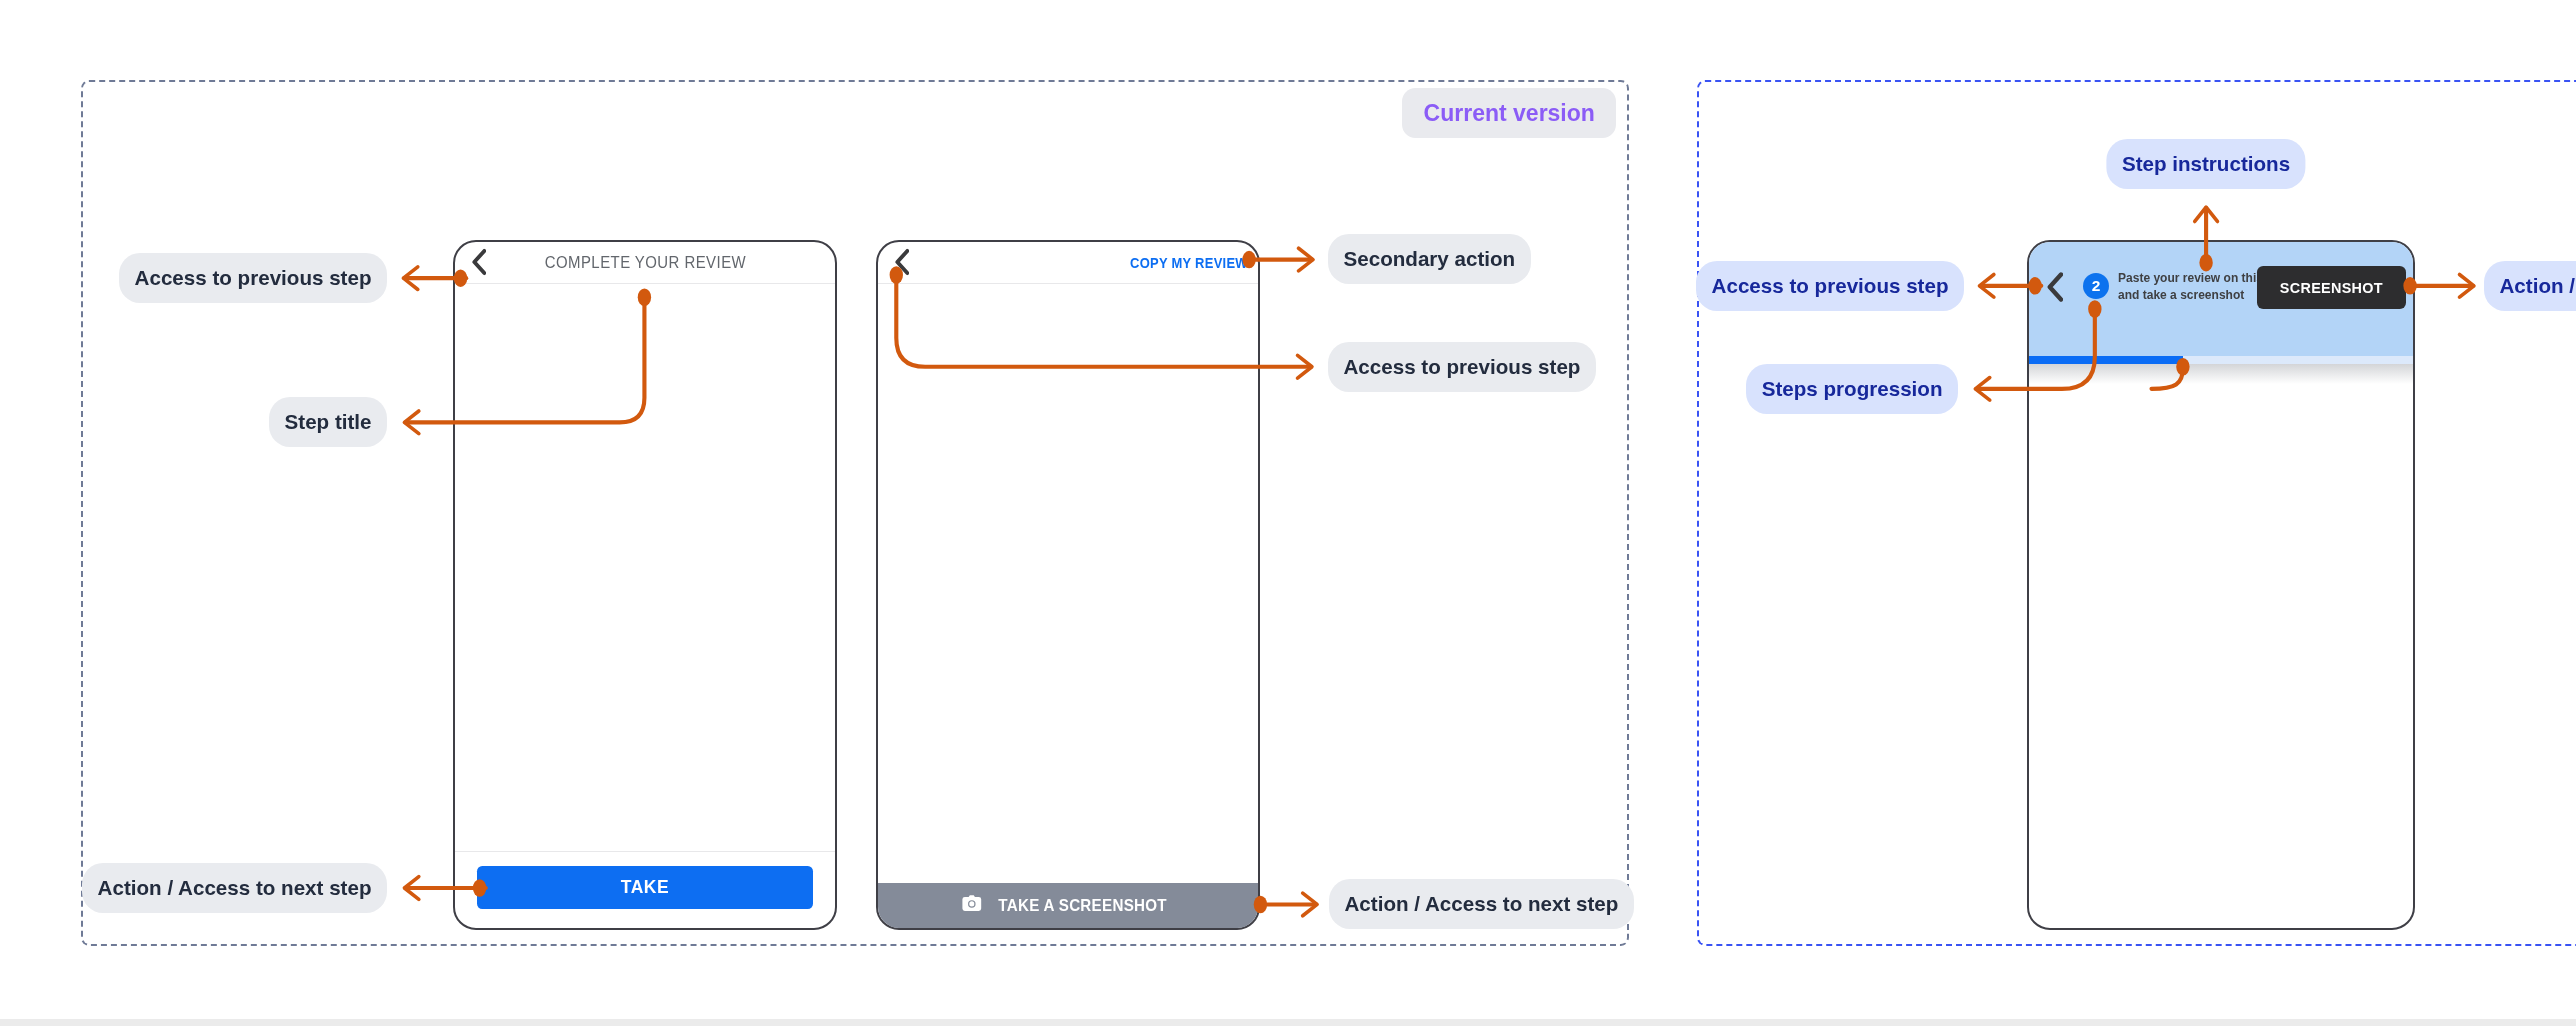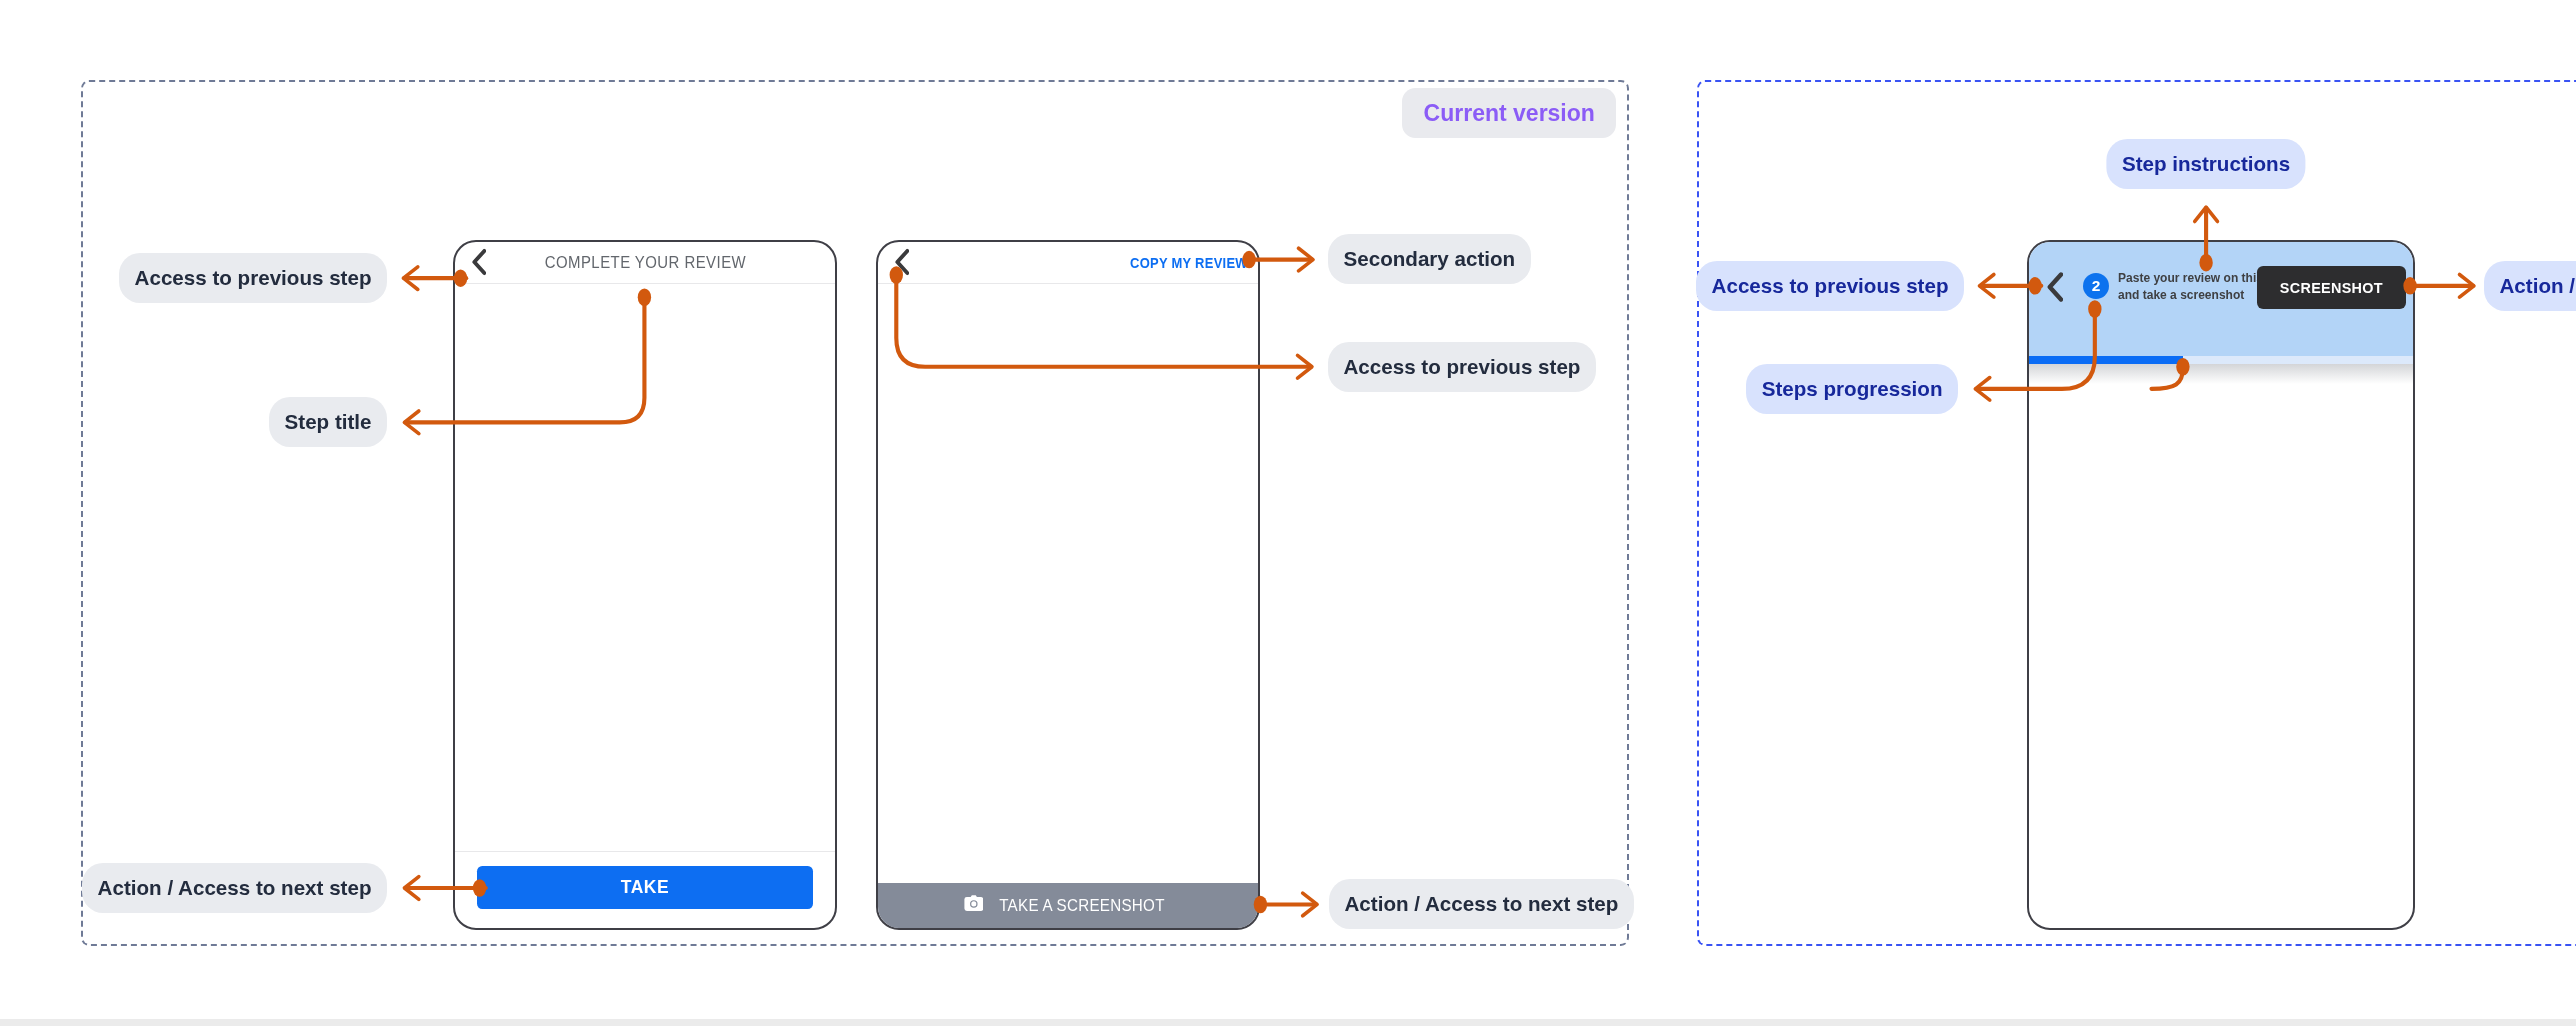--- a/index.html
+++ b/index.html
@@ -29,21 +29,21 @@
   .p-title{font-size:17px;color:#62666C;letter-spacing:0.5px;transform:scaleX(.88);white-space:nowrap;}
   .chev{position:absolute;left:15.5px;top:50%;transform:translateY(-50%);}
   .copy-link{position:absolute;right:10.3px;top:50%;transform:translateY(-50%) scaleX(.9);
              transform-origin:right center;font-size:14.4px;font-weight:bold;color:#0D6EF2;letter-spacing:0.3px;white-space:nowrap;}
   .p1-footer{position:absolute;left:0;right:0;bottom:0;height:76px;border-top:1px solid #E8E8EA;}
   .next-btn{position:absolute;left:21.6px;right:21.6px;top:14.4px;height:43px;background:#0D6EF2;border:none;
             border-radius:5.2px;color:#fff;font-family:inherit;font-size:17.5px;font-weight:bold;letter-spacing:0.5px;
             display:flex;align-items:center;justify-content:center;cursor:pointer;}
   .take-bar{position:absolute;left:0;right:0;bottom:0;height:45px;background:#848B99;border:none;
             display:flex;align-items:center;justify-content:center;gap:9.3px;color:#fff;cursor:pointer;
-            font-family:inherit;font-size:16.5px;font-weight:normal;letter-spacing:0.3px;}
+            font-family:inherit;font-size:16.5px;font-weight:bold;letter-spacing:0.3px;}
   .take-bar .lbl{transform:scaleX(.92);white-space:nowrap;}
   
   .p3-header{position:relative;height:114px;background:#B3D4F7;}
   .p3-chev{position:absolute;left:16.5px;top:30px;}
   .step-badge{position:absolute;left:54px;top:31px;width:26px;height:26px;border-radius:50%;
               background:#0C72EE;color:#fff;font-size:15.5px;font-weight:bold;
               display:flex;align-items:center;justify-content:center;}
   .p3-instructions{position:absolute;left:89px;top:28px;font-size:12.4px;font-weight:bold;color:#3F4043;
                    line-height:16.5px;transform:scaleX(.97);transform-origin:left center;white-space:nowrap;}
   .shot-btn{position:absolute;right:7.2px;top:24px;height:43px;padding:0 23px;background:#2D2D2F;border:none;

